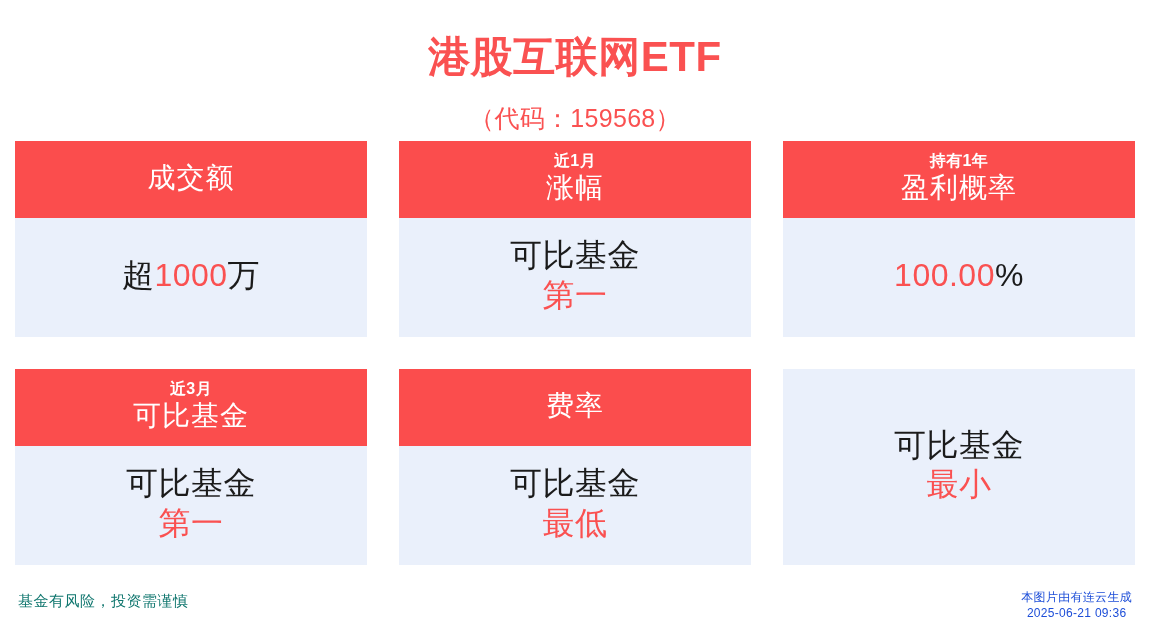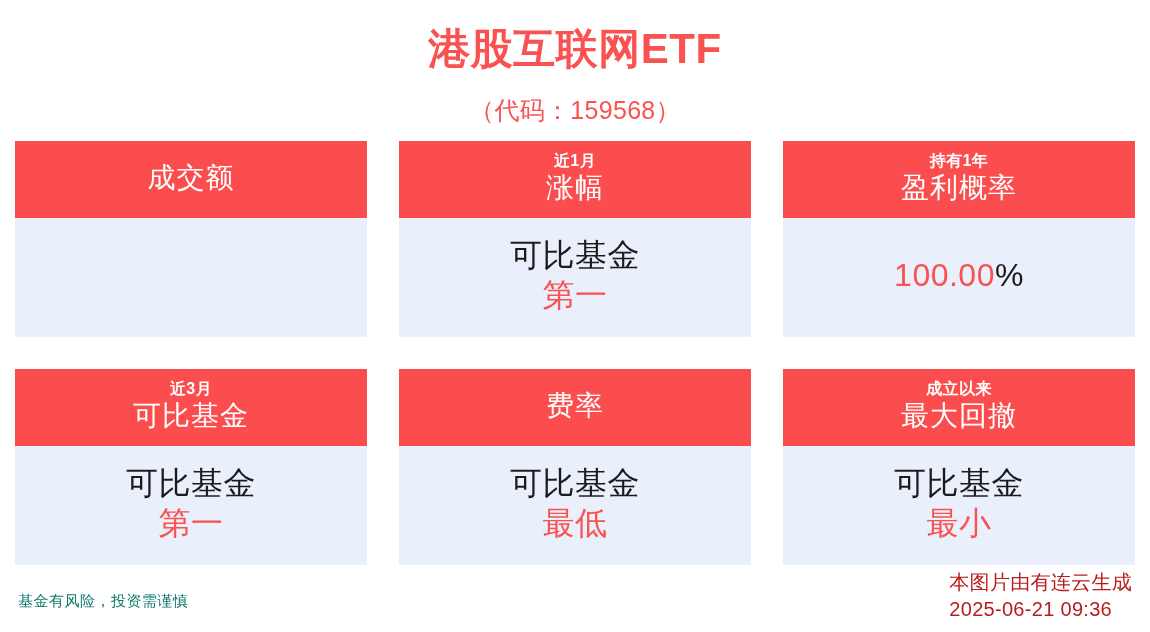--- a/index.html
+++ b/index.html
@@ -12,21 +12,21 @@
     background: #ffffff;
     font-family: "Liberation Sans", "DejaVu Sans", sans-serif;
     overflow: hidden;
     position: relative;
   }
 
   
   .title-block {
     width: 100%;
     text-align: center;
-    padding-top: 24px;
+    padding-top: 32px;
     box-sizing: border-box;
   }
   .main-title {
     font-size: 42px;
     font-weight: bold;
     color: #FA5151;
     line-height: 1.18;
     letter-spacing: 0.5px;
   }
   .sub-title {
@@ -119,40 +119,43 @@
     justify-content: space-between;
   }
   .footer-left {
     font-size: 15px;
     color: #0f766e;
     letter-spacing: 0.5px;
     line-height: 1.3;
     padding-bottom: 12px;
   }
   .footer-right {
-    text-align: left;
-    font-size: 20px;
-    color: #b91c1c;
+    text-align: center;
+    font-size: 12px;
+    color: #1d4ed8;
     line-height: 1.32;
     letter-spacing: 0.3px;
   }
 </style>
 </head>
 <body>
 
 <div class="title-block">
   <div class="main-title">港股互联网ETF</div>
   <div class="sub-title">（代码：159568）</div>
 </div>
 
 <div class="grid">
     <div class="card">
       <div class="card-head single">
         <div class="head-main">成交额</div>
       </div>
+      <div class="card-body">
+        <div class="body-line"><span class="seg-dark">超</span><span class="seg-accent">1000</span><span class="seg-dark">万</span></div>
+      </div>
     </div>
     <div class="card">
       <div class="card-head">
         <div class="head-small">近1月</div>
         <div class="head-main">涨幅</div>
       </div>
       <div class="card-body">
         <div class="body-line"><span class="seg-dark">可比基金</span></div>
         <div class="body-line"><span class="seg-accent">第一</span></div>
       </div>
@@ -179,24 +182,20 @@
     <div class="card">
       <div class="card-head single">
         <div class="head-main">费率</div>
       </div>
       <div class="card-body">
         <div class="body-line"><span class="seg-dark">可比基金</span></div>
         <div class="body-line"><span class="seg-accent">最低</span></div>
       </div>
     </div>
     <div class="card">
-      <div class="card-head">
-        <div class="head-small">成立以来</div>
-        <div class="head-main">最大回撤</div>
-      </div>
       <div class="card-body">
         <div class="body-line"><span class="seg-dark">可比基金</span></div>
         <div class="body-line"><span class="seg-accent">最小</span></div>
       </div>
     </div>
   </div>
 
 <div class="footer">
   <div class="footer-left">基金有风险，投资需谨慎</div>
   <div class="footer-right">

